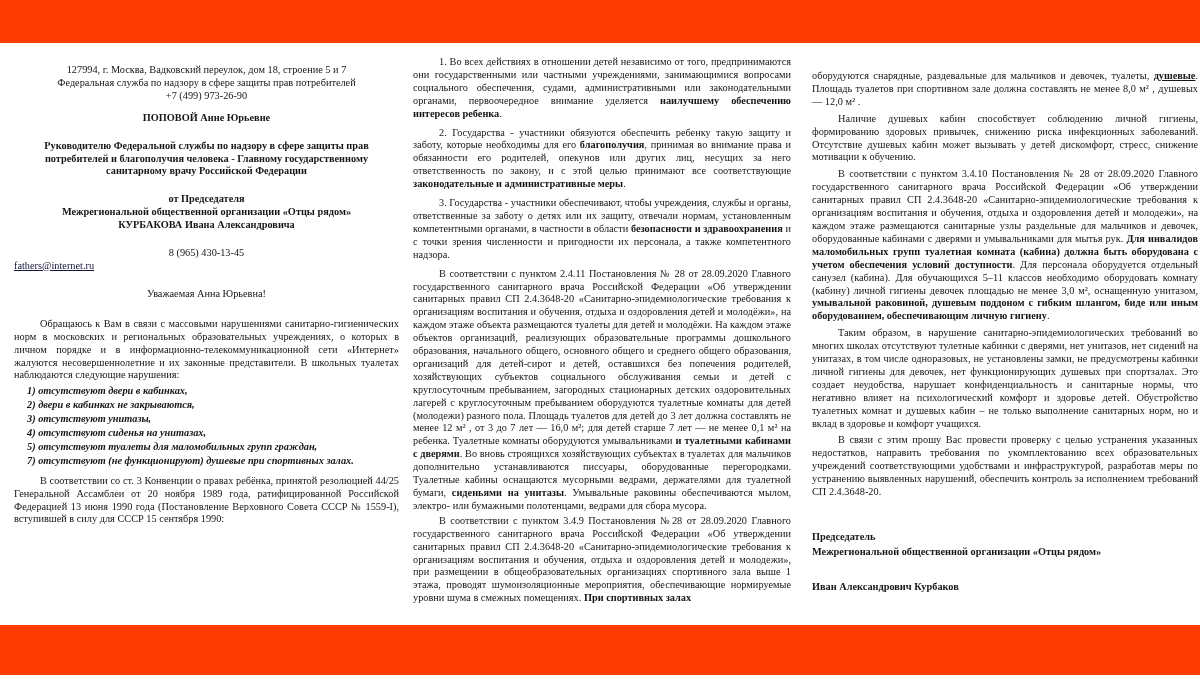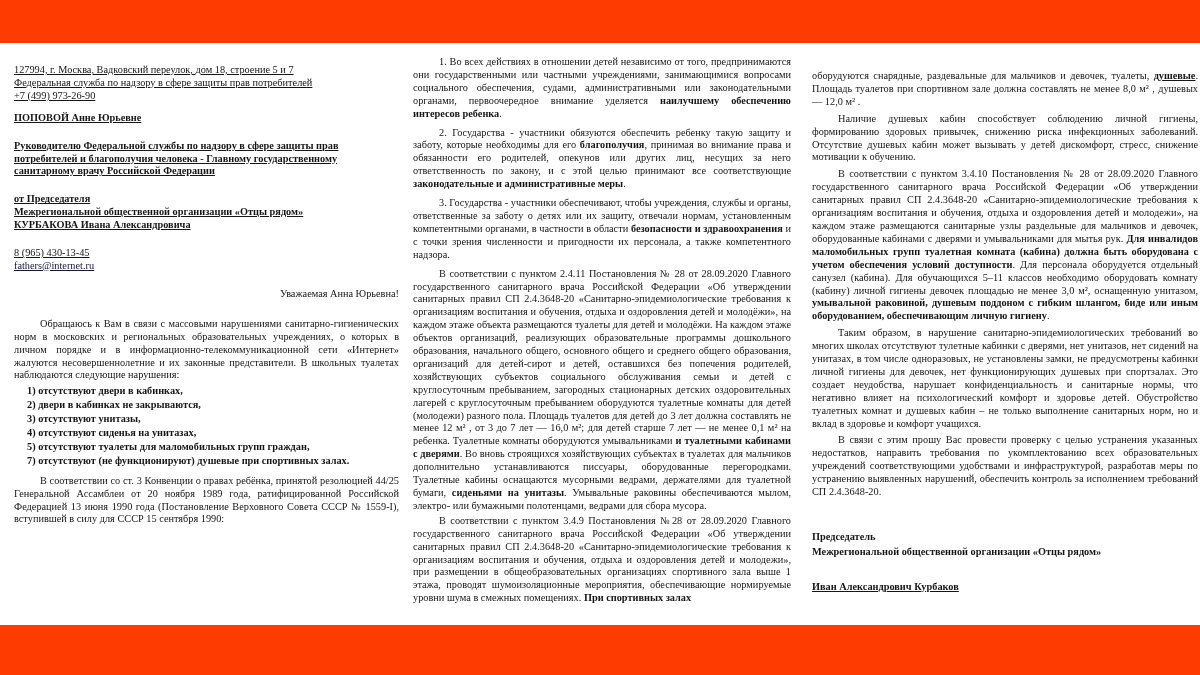--- a/index.html
+++ b/index.html
@@ -13,22 +13,22 @@
   }
   .band { position:absolute; left:0; width:1200px; background:#FE3C01; z-index:5; }
   .band-top { top:0; height:43px; }
   .band-bottom { top:625px; height:50px; }
 
   .col { position:absolute; font-size:10.3px; line-height:12.9px; z-index:1; }
   .col1 { left:14px;  top:64px; width:385px; }
   .col2 { left:413px; top:56px; width:378px; }
   .col3 { left:812px; top:70px; width:386px; }
 
-  .right  { text-align:left;text-decoration:underline; }
-  .center { text-align:right; }
+  .right  { text-align:center; }
+  .center { text-align:center; }
   .just   { text-align:justify; }
   .bold   { font-weight:bold; }
   .indent { text-indent:26px; }
 
   .mb9  { margin-bottom:9px; }
   .mb15 { margin-bottom:15px; }
   .mb17 { margin-bottom:17px; }
   .mb3  { margin-bottom:3px; }
   .mb6  { margin-bottom:6px; }
   .mb4  { margin-bottom:4px; }
@@ -37,25 +37,26 @@
   .email-line { margin-bottom:15px; }
   .email-line a { color:#16163a; text-decoration:underline; cursor:pointer; }
 
   .violations { margin-bottom:7px; }
   .violation {
     font-weight:bold;
     text-align:justify;
     padding-left:25px;
     text-indent:-12px;
     margin-bottom:1px;
+    font-style:italic;
   }
 
   .signature { margin-top:30px; }
   .signature p { font-weight:bold; line-height:15px; }
-  .sig-name { margin-top:20px;text-decoration:underline; }
+  .sig-name { margin-top:20px; }
 </style>
 </head>
 <body>
 
 <div class="band band-top"></div>
 <div class="band band-bottom"></div>
 
 <div>
 
   <div class="col col1">

